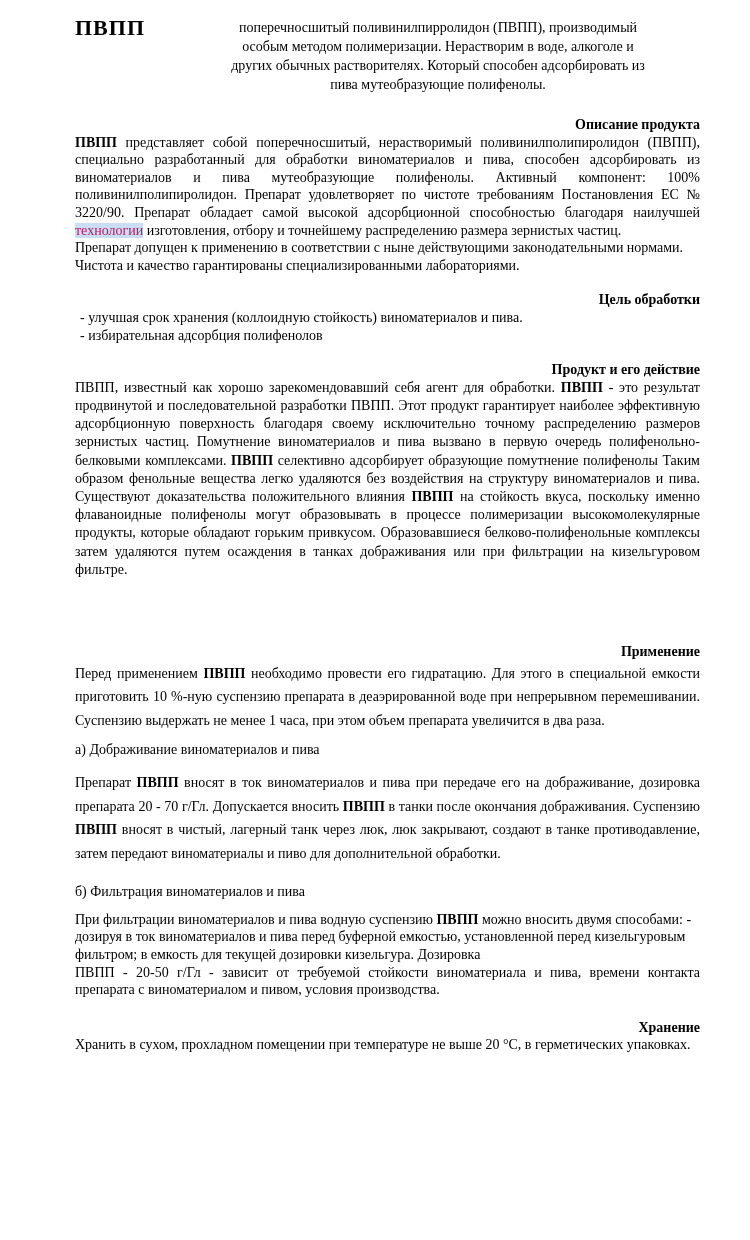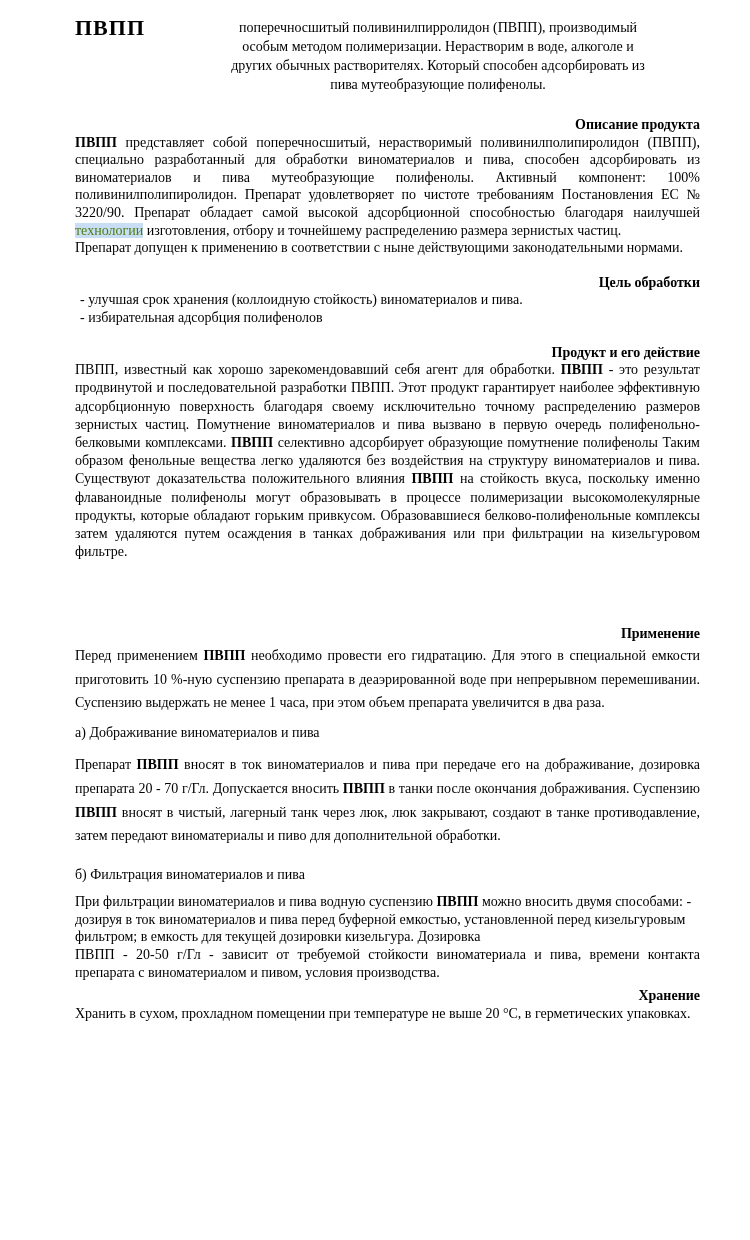--- a/index.html
+++ b/index.html
@@ -15,21 +15,21 @@
     background: #ffffff;
     color: #000000;
     font-family: "Liberation Serif", "DejaVu Serif", serif;
     font-size: 14px;
     padding: 18px 50px 0 75px;
     overflow: hidden;
   }
   .b { font-weight: bold; }
   .hl {
     background: #c9def5;
-    color: #4d7c0f;
+    color: #be185d;
   }
   
   .def-header {
     display: flex;
     align-items: flex-start;
   }
   .term {
     width: 147px;
     flex: 0 0 147px;
     font-size: 22px;
@@ -59,36 +59,37 @@
   .purpose-item { line-height: 17.6px; padding-left: 5px; }
   .sec-action      { margin-top: 17px; }
   .sec-application { margin-top: 64px; }
   .app-p1 { margin-top: 1px; }
   .subhead {
     line-height: 17.6px;
   }
   .sub-a { margin: 9px 0 12px; }
   .sub-b { margin: 18px 0 10px; }
   .app-p4 { }
-  .sec-storage { margin-top: 6px; }
+  .sec-storage { margin-top: 20px; }
 </style>
 </head>
 <body>
 
 <div class="page">
 
   <div class="def-header">
     <div class="term">ПВПП</div>
     <div class="def-text">поперечносшитый поливинилпирролидон (ПВПП), производимый особым методом полимеризации. Нерастворим в воде, алкоголе и других обычных растворителях. Который способен адсорбировать из пива мутеобразующие полифенолы.</div>
   </div>
 
   <div class="sec-description">
     <div class="heading">Описание продукта</div>
     <p class="lh-tight just"><span class="b">ПВПП</span><span> представляет собой поперечносшитый, нерастворимый поливинилполипиролидон (ПВПП), специально разработанный  для обработки виноматериалов и пива, способен адсорбировать из виноматериалов и пива мутеобразующие полифенолы. Активный компонент: 100% поливинилполипиролидон. Препарат удовлетворяет по чистоте требованиям Постановления ЕС № 3220/90. Препарат обладает самой высокой адсорбционной способностью благодаря наилучшей </span><span class="hl">технологии</span><span> изготовления, отбору и точнейшему распределению размера зернистых частиц.</span></p>
     <p class="lh-tight just">Препарат допущен к применению в соответствии с ныне действующими законодательными нормами.</p>
+    <p class="lh-tight">Чистота и качество гарантированы специализированными лабораториями.</p>
   </div>
 
   <div class="sec-purpose">
     <div class="heading">Цель обработки</div>
     <div class="purpose-item">- улучшая срок хранения (коллоидную стойкость) виноматериалов и пива.</div>
     <div class="purpose-item">- избирательная адсорбция полифенолов</div>
   </div>
 
   <div class="sec-action">
     <div class="heading">Продукт и его действие</div>

